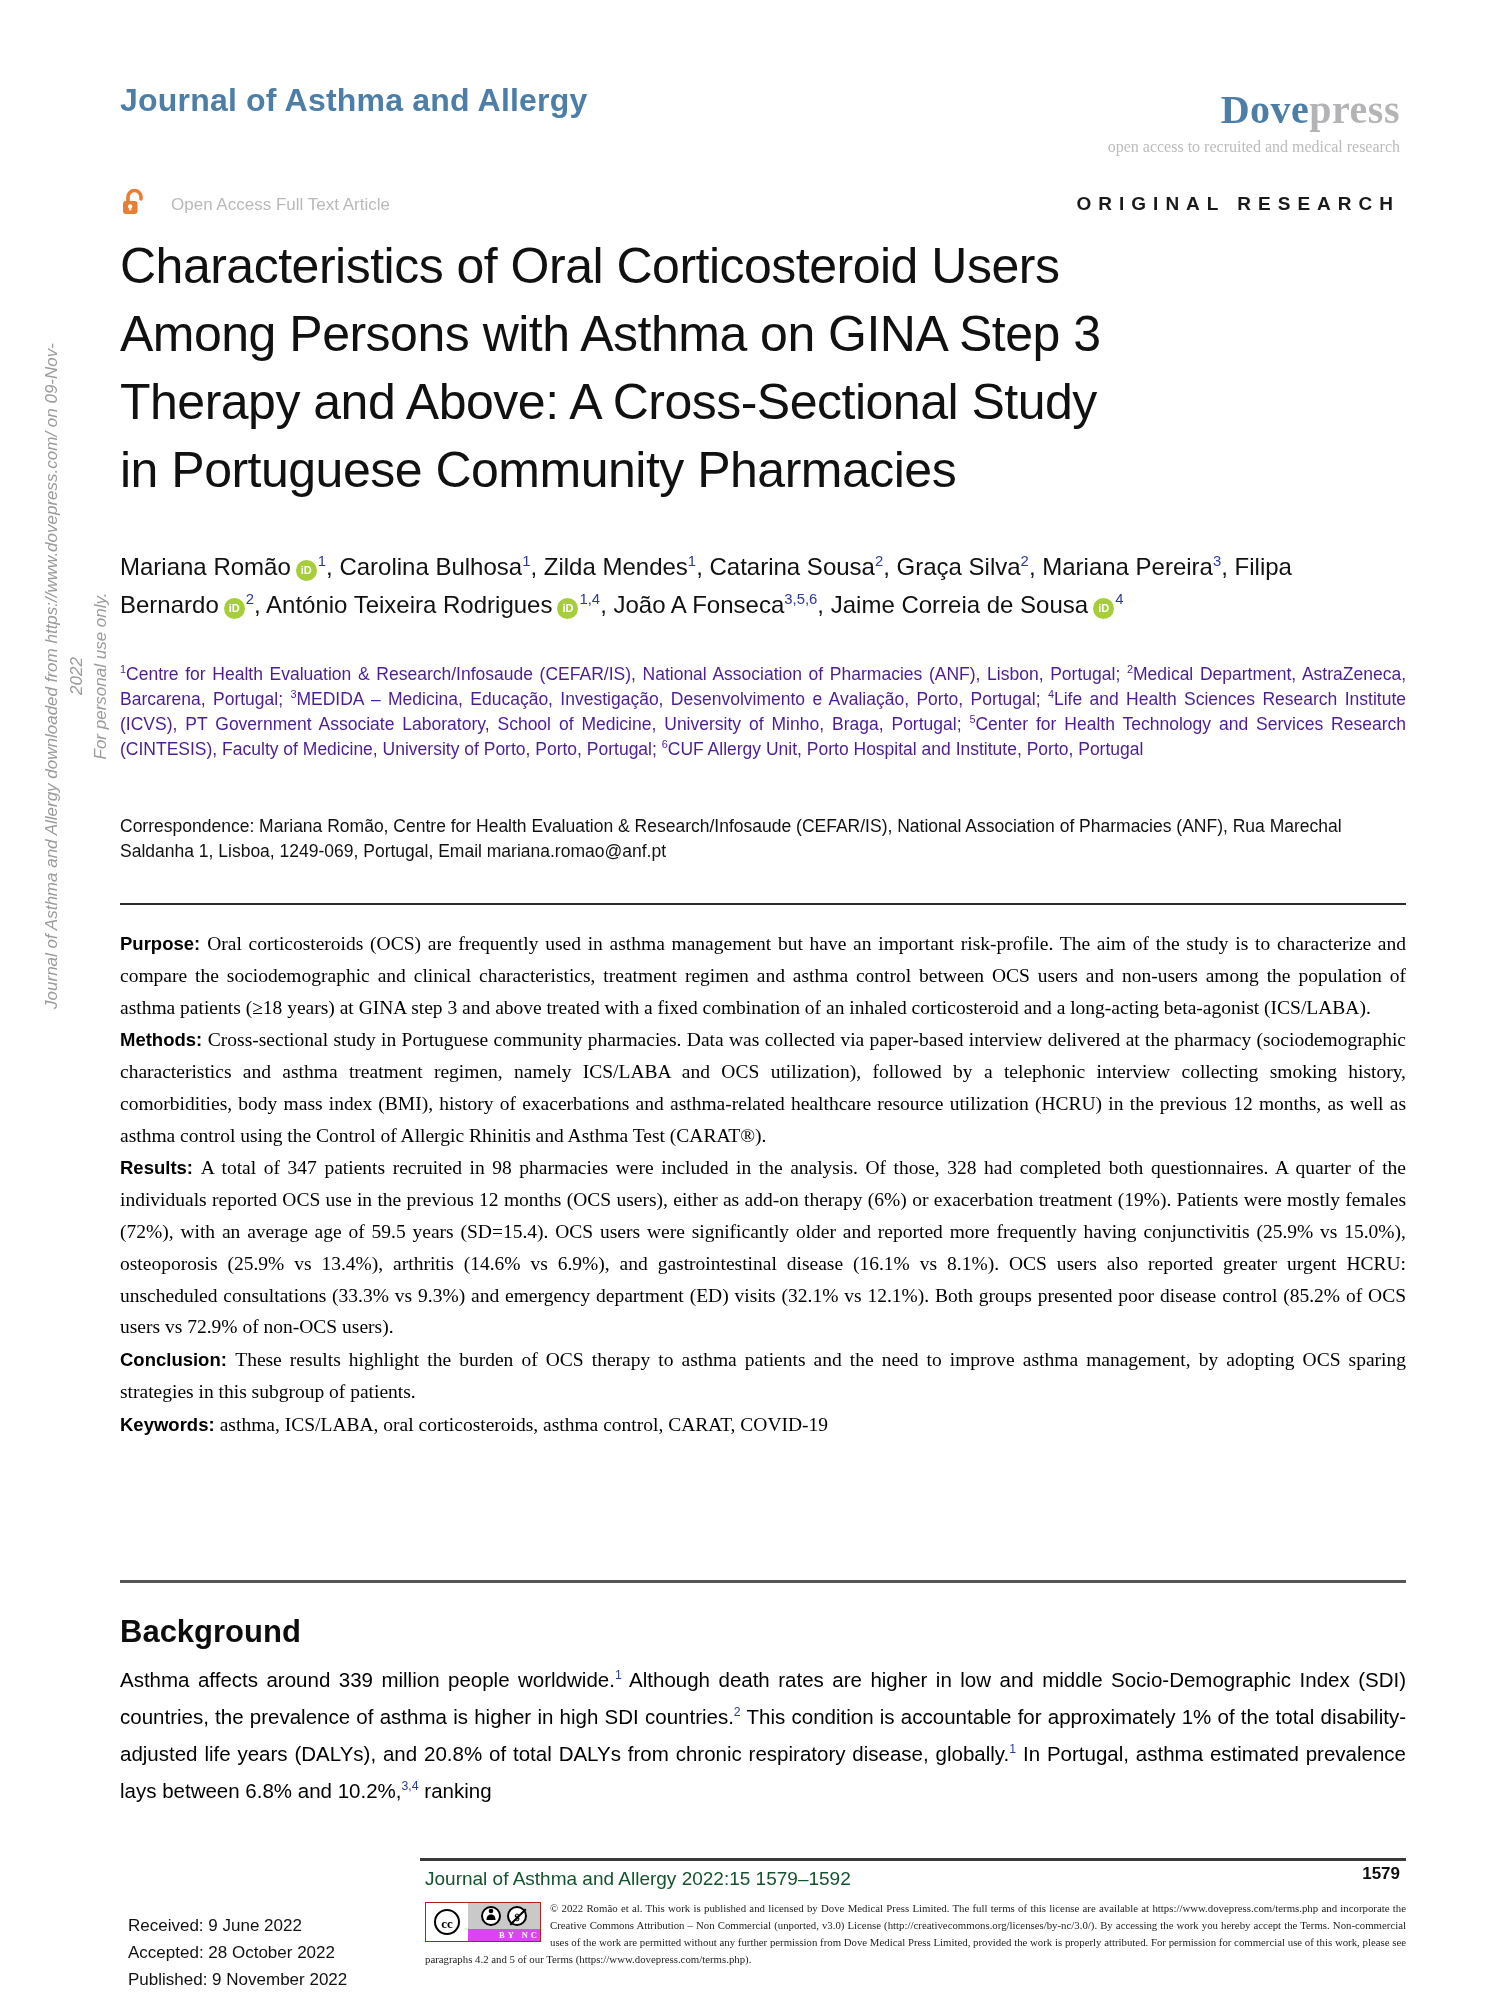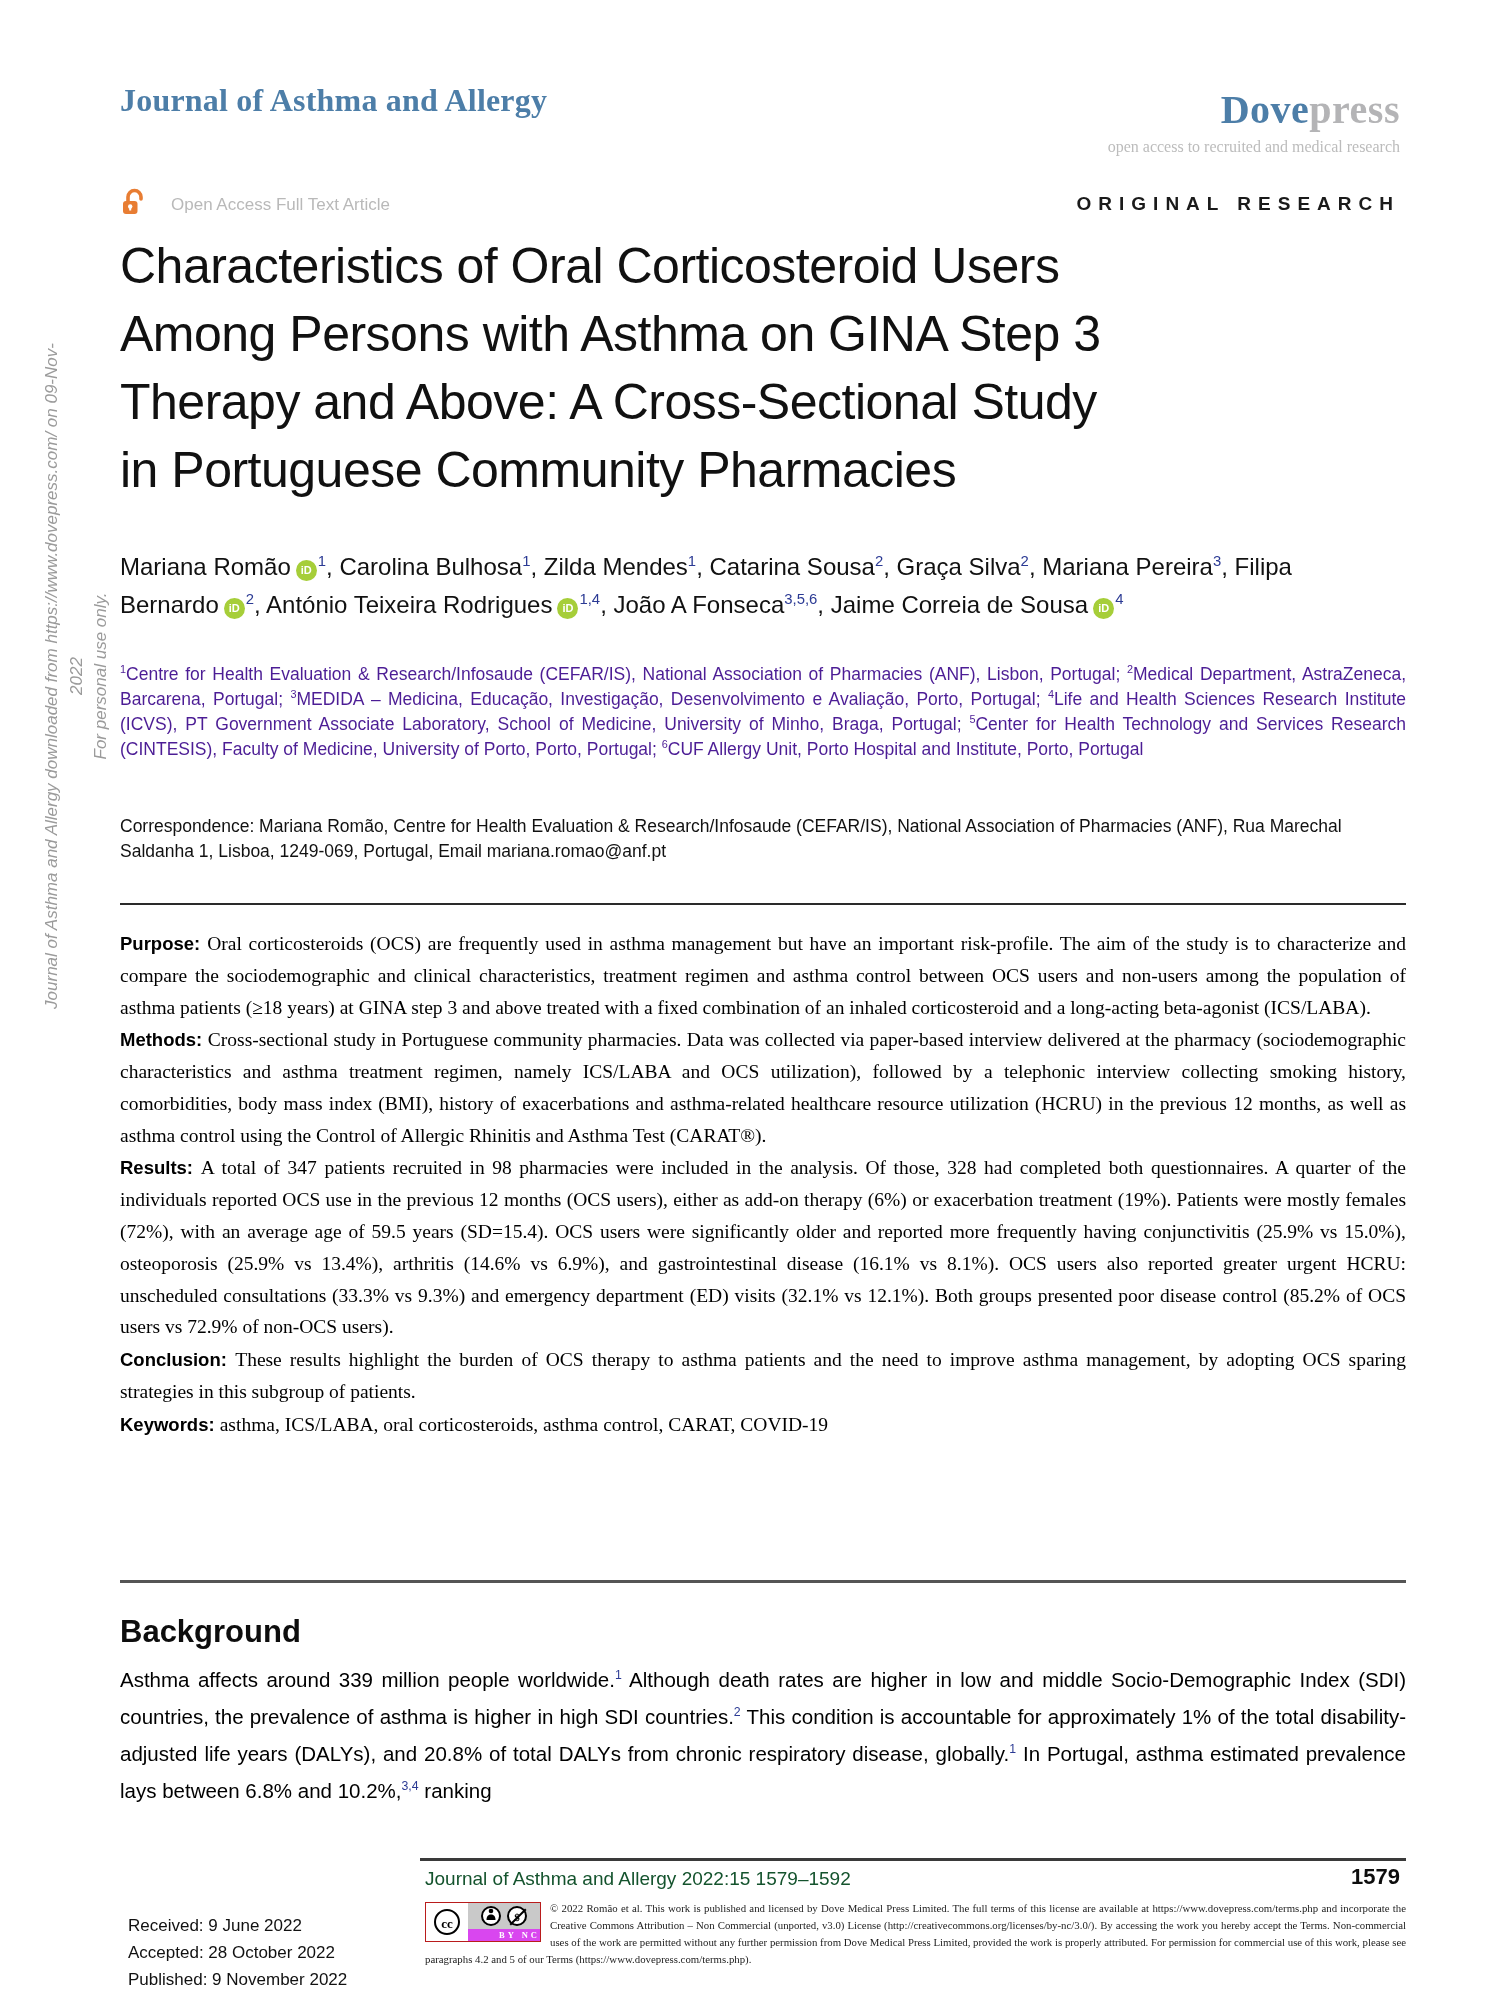--- a/index.html
+++ b/index.html
@@ -10,21 +10,21 @@
   .side-note {
     position:absolute; left:40px; top:1012px; width:672px;
     transform:rotate(-90deg); transform-origin:0 0;
     text-align:center; color:#9b9b9b; font-style:italic;
     font-size:17px; line-height:1.45;
   }
 
   
   .journal-name {
     position:absolute; left:120px; top:82px;
-    font-family:Liberation Serif, serif; font-weight:700;
+    font-family:Liberation Sans, sans-serif; font-weight:700;
     font-size:32px; color:#4d7ea8; letter-spacing:0.2px;
   }
   .brand { position:absolute; right:106px; top:86px; font-family:"Liberation Serif", serif; font-weight:700; font-size:40px; letter-spacing:0.5px; }
   .brand .dove { color:#4d7ea8; }
   .brand .press { color:#b4b4b6; }
   .tagline { position:absolute; right:106px; top:138px; font-family:"Liberation Serif", serif; font-size:16px; color:#bcbcbc; }
 
   .open-access { position:absolute; left:120px; top:188px; display:flex; align-items:center; gap:26px; color:#b9b9b9; font-size:17px; }
   .article-type { position:absolute; right:106px; top:193px; font-size:19px; font-weight:600; color:#1a1a1a; letter-spacing:7px; }
 
@@ -50,21 +50,21 @@
   .abs-p b { font-family:"Liberation Sans", sans-serif; font-size:18.5px; }
 
   
   .bg-heading { position:absolute; left:120px; top:1614px; font-size:31px; font-weight:700; color:#0d0d0d; }
   .bg-para { position:absolute; left:120px; top:1662px; width:1286px; font-family:Liberation Sans, sans-serif; font-size:20.5px; line-height:1.8; text-align:justify; color:#000; }
   .ref-sup { color:#2b3a94; font-size:60%; }
 
   
   .footer-rule { position:absolute; left:420px; top:1858px; width:986px; border-top:3.5px solid #3a3a3a; }
   .citation { position:absolute; left:425px; top:1868px; font-size:19px; color:#14532d; }
-  .page-num { position:absolute; right:106px; top:1864px; font-size:22px; font-weight:700; color:#0d0d0d; }
+  .page-num { position:absolute; right:106px; top:1864px; font-size:17px; font-weight:700; color:#0d0d0d; }
   .dates { position:absolute; left:128px; top:1912px; font-size:17px; line-height:1.6; color:#111; }
   .license { position:absolute; left:425px; top:1900px; width:981px; font-family:"Liberation Serif", serif; font-size:10.8px; line-height:1.58; color:#1c1c1c; text-align:justify; }
 
   .cc-badge { float:left; width:116px; height:40px; margin:2px 9px 2px 0; display:flex; border:1px solid #b91c1c; background:#c9c9c9; }
   .cc-left { width:42px; display:flex; align-items:center; justify-content:center; background:#fff; }
   .cc-circle { display:inline-block; width:26px; height:26px; border:2.5px solid #000; border-radius:50%; font-size:13px; font-weight:700; text-align:center; line-height:25px; color:#000; background:#fff; }
   .cc-right { flex:1; display:flex; flex-direction:column; }
   .cc-icons { flex:1; display:flex; align-items:center; justify-content:center; gap:6px; }
   .cc-circle.sm { width:20px; height:20px; border-width:2px; font-size:11px; line-height:18px; }
   .nc-strike { position:relative; }

